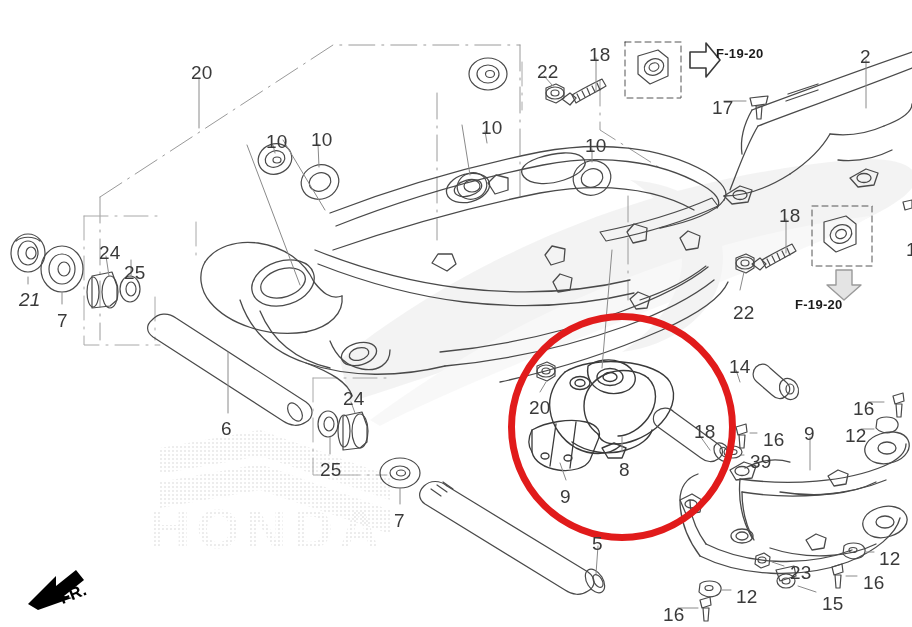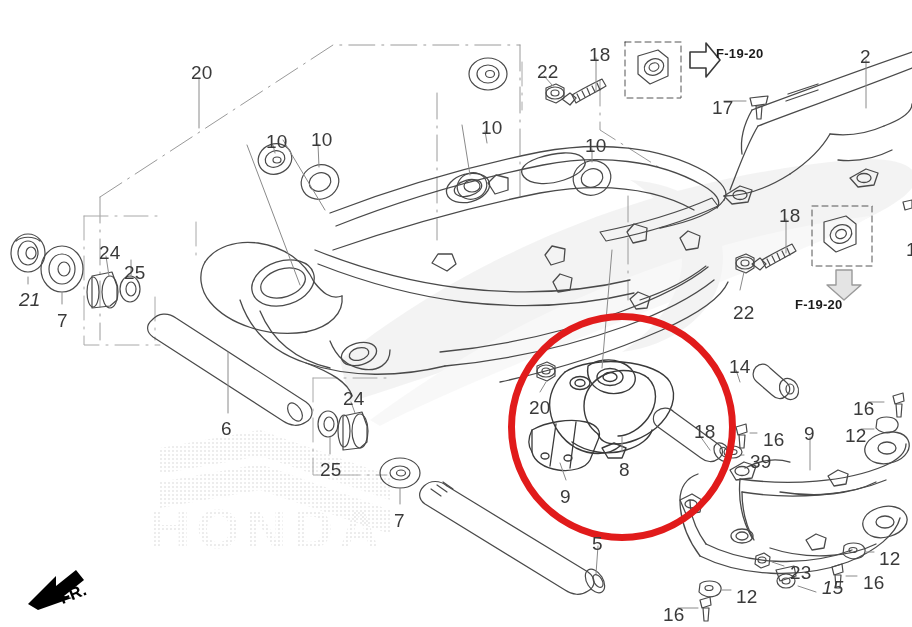--- a/index.html
+++ b/index.html
@@ -437,17 +437,17 @@
       <div class="lbl" style="left: 694px; top: 422px;">18</div>
       <div class="lbl" style="left: 729px; top: 357px;">14</div>
       <div class="lbl" style="left: 763px; top: 430px;">16</div>
       <div class="lbl" style="left: 750px; top: 452px;">39</div>
       <div class="lbl" style="left: 804px; top: 424px;">9</div>
       <div class="lbl" style="left: 853px; top: 399px;">16</div>
       <div class="lbl" style="left: 845px; top: 426px;">12</div>
       <div class="lbl" style="left: 879px; top: 549px;">12</div>
       <div class="lbl" style="left: 863px; top: 573px;">16</div>
       <div class="lbl" style="left: 790px; top: 563px;">23</div>
-      <div class="lbl" style="left: 822px; top: 578px; font-style: italic;">15</div>
+      <div class="lbl" style="left: 822px; top: 594px;">15</div>
       <div class="lbl" style="left: 736px; top: 587px;">12</div>
       <div class="lbl" style="left: 663px; top: 605px;">16</div>
     </div>
 </div>
 
 </body></html>

